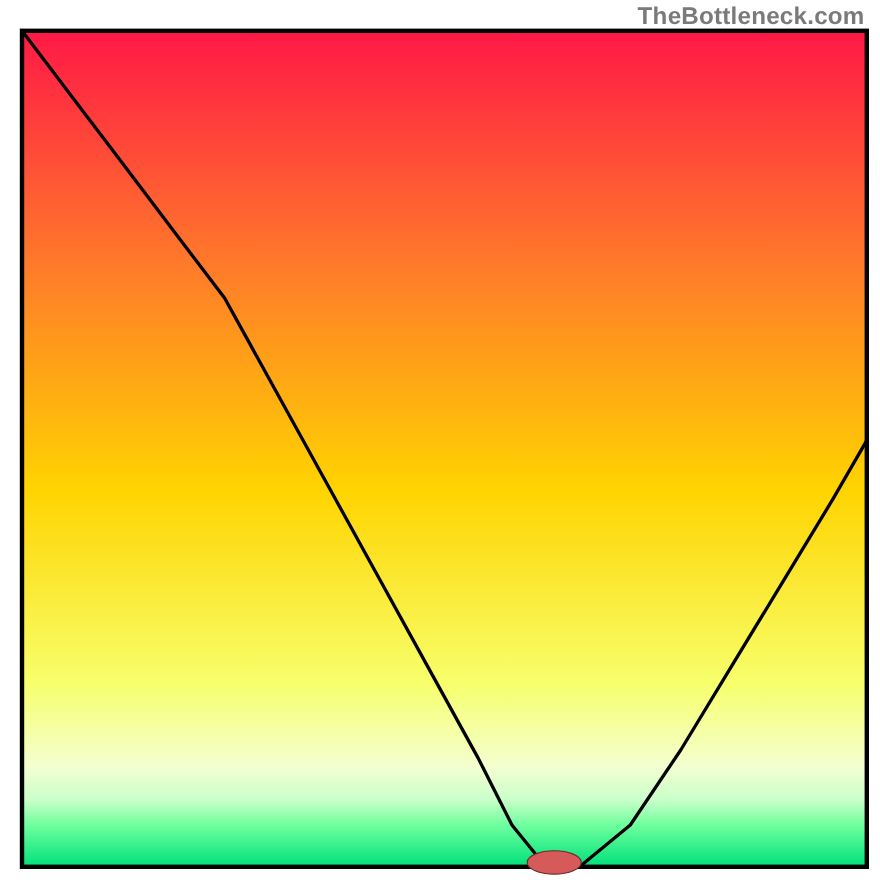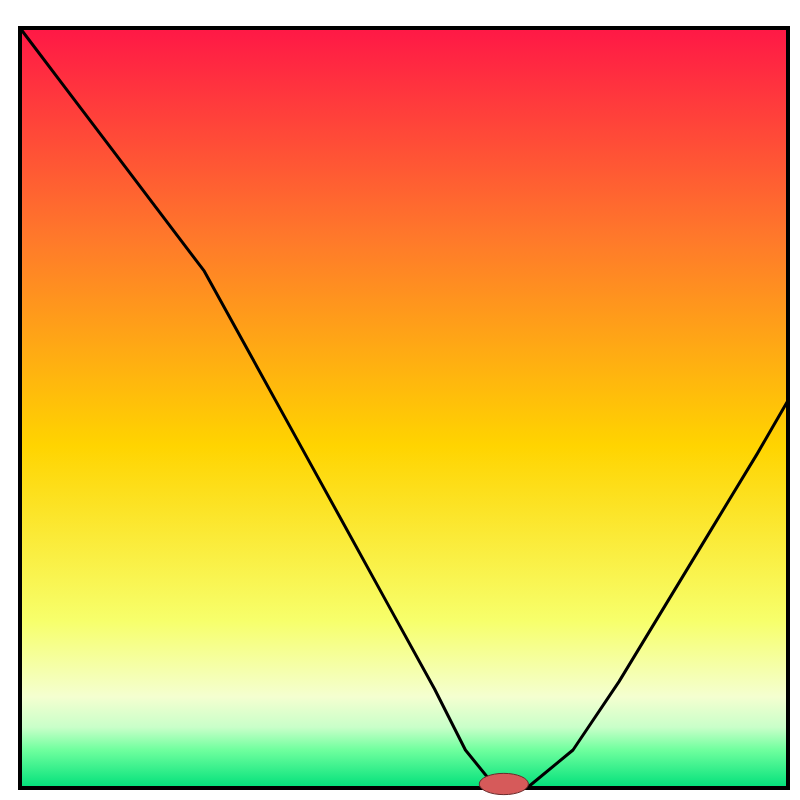--- a/index.html
+++ b/index.html
@@ -27,20 +27,21 @@
   }
   svg {
     display: block;
   }
 </style>
 </head>
 <body>
 
 <div class="stage">
 
+  <div class="attribution">TheBottleneck.com</div>
 
   <svg id="chart-svg" width="800" height="800" viewBox="0 0 800 800">
     <defs>
       <linearGradient id="bg-grad" x1="0" y1="0" x2="0" y2="1">
         <stop id="g0" offset="0%" stop-color="#ff1846"></stop>
         <stop id="g1" offset="28%" stop-color="#ff7a2a"></stop>
         <stop id="g2" offset="55%" stop-color="#ffd400"></stop>
         <stop id="g3" offset="78%" stop-color="#f7ff6b"></stop>
         <stop id="g4" offset="88%" stop-color="#f4ffd0"></stop>
         <stop id="g5" offset="92%" stop-color="#c9ffc9"></stop>

